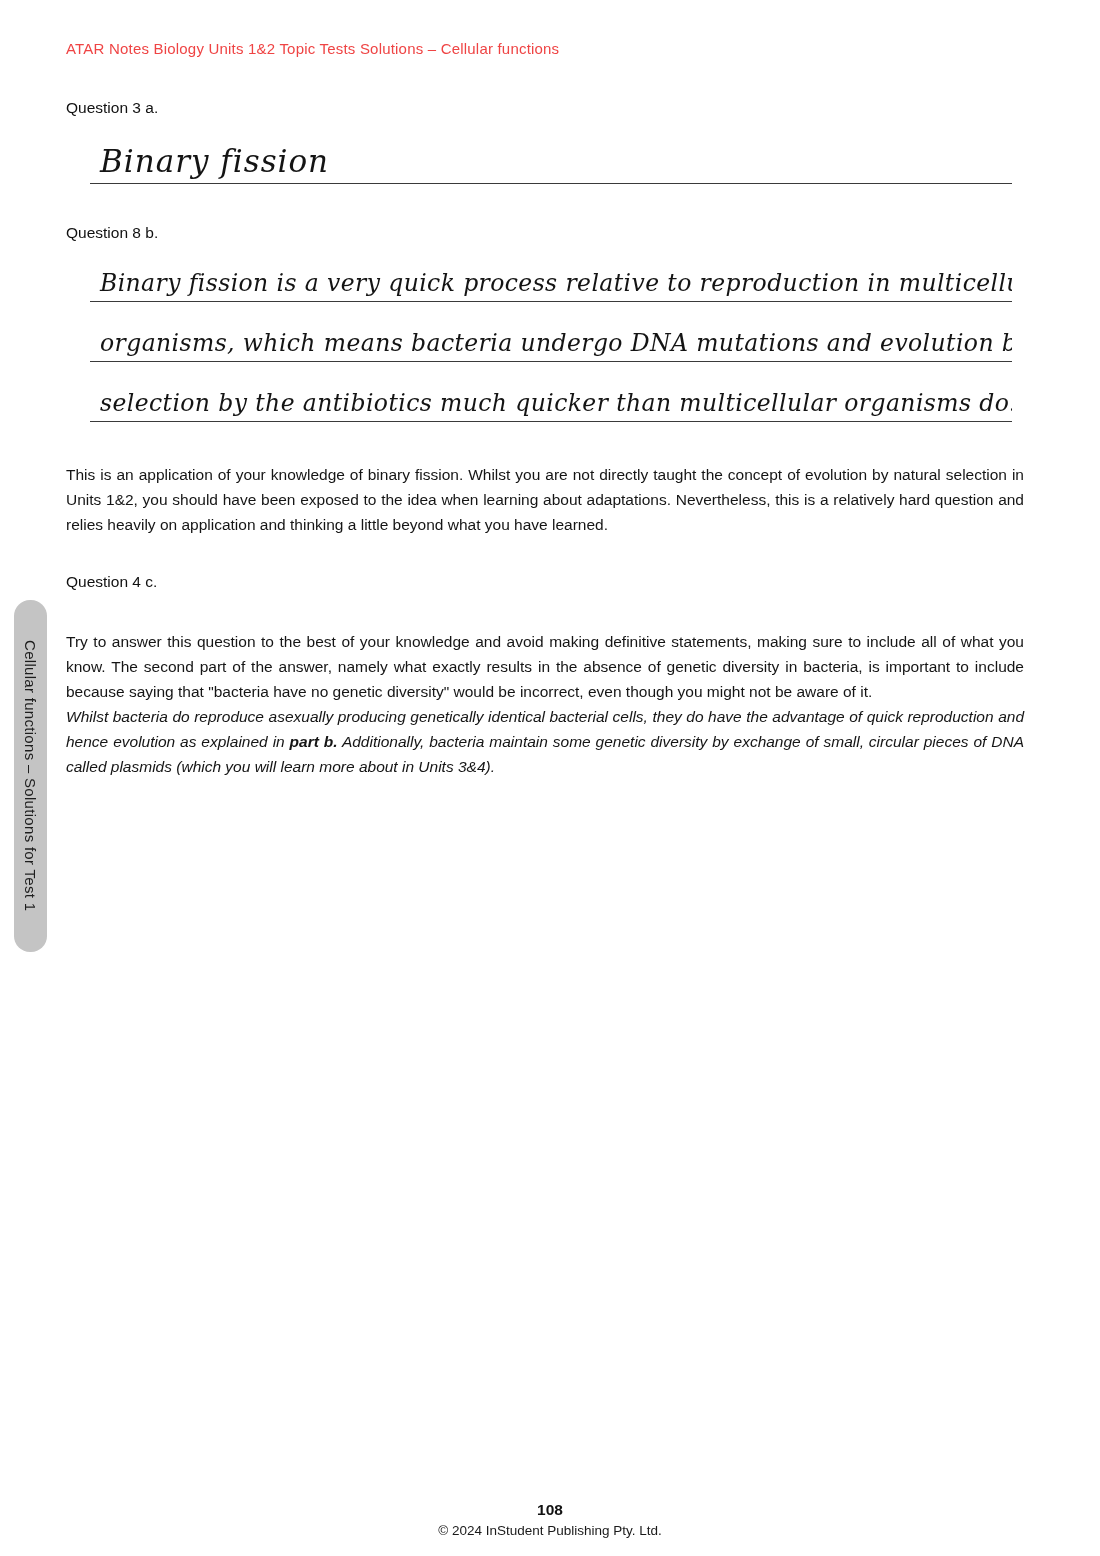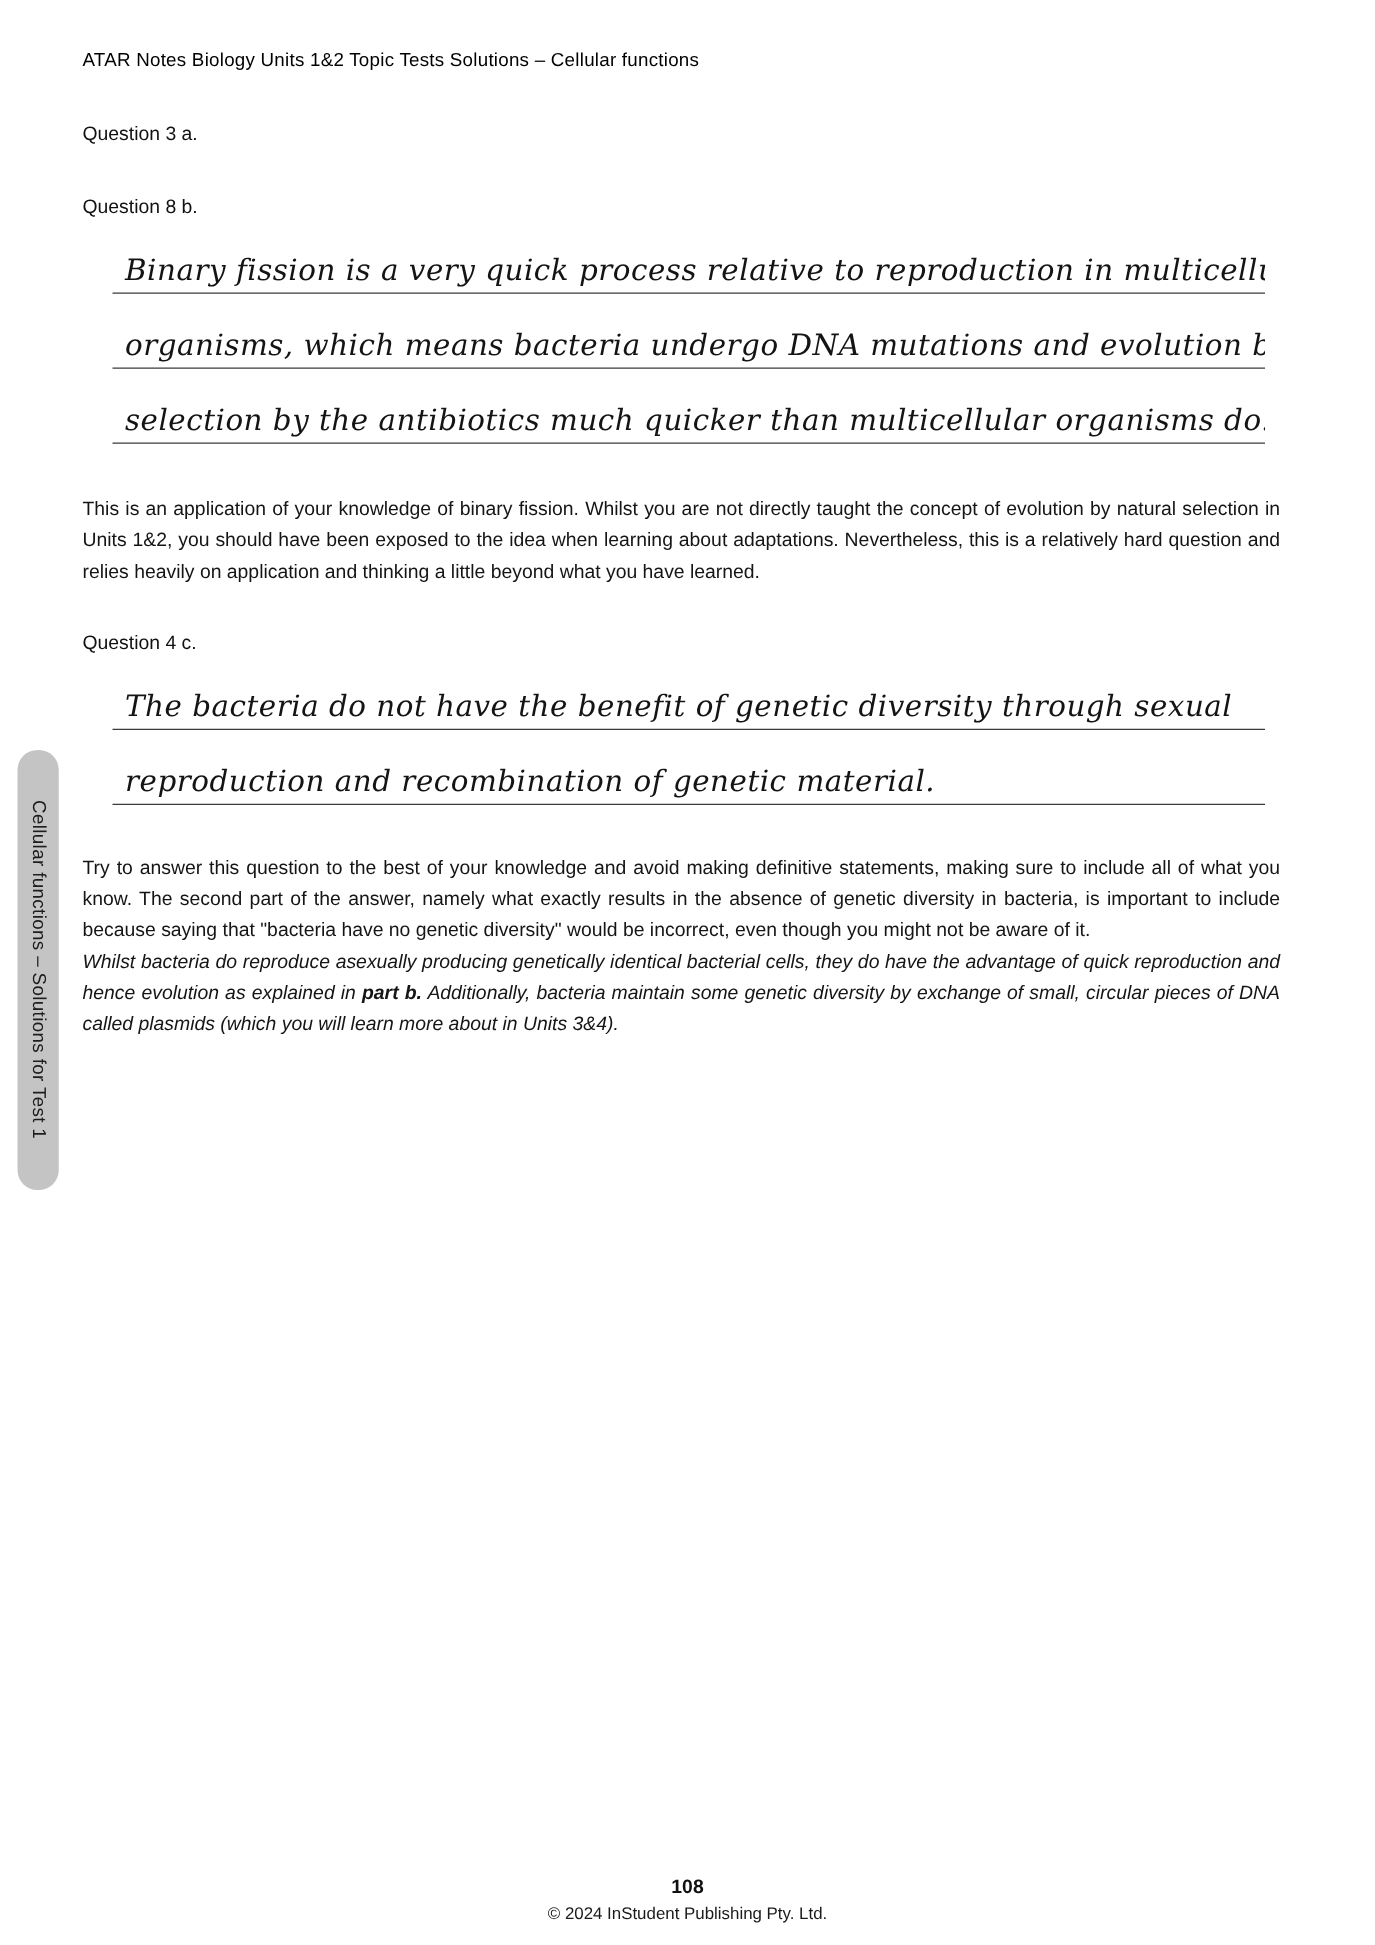--- a/index.html
+++ b/index.html
@@ -12,21 +12,21 @@
     overflow: hidden;
   }
   .content {
     position: absolute;
     left: 66px; right: 76px; top: 0;
   }
   .doc-header {
     margin-top: 40px;
     font-size: 15px;
     letter-spacing: 0.2px;
-    color: #000000;
+    color: #ef4444;
   }
   .q-label {
     font-weight: normal;
     font-size: 15.5px;
     color: #111;
   }
   .q-label.qa { margin-top: 42px; }
   .q-label.qb { margin-top: 40px; }
   .q-label.qc { margin-top: 36px; }
 
@@ -97,34 +97,33 @@
 </head>
 <body>
 
 <div class="side-tab">Cellular functions – Solutions for Test 1</div>
 
 <div class="content">
 
   <div class="doc-header">ATAR Notes Biology Units 1&amp;2 Topic Tests Solutions – Cellular functions</div>
 
   <div class="q-label qa">Question 3 a.</div>
+  <div class="answers">
+    <div class="answer-line hw-large">Binary fission</div>
+  </div>
 
   <div class="q-label qb">Question 8 b.</div>
   <div class="answers">
     <div class="answer-line hw">Binary fission is a very quick process relative to reproduction in multicellular</div>
     <div class="answer-line hw">organisms, which means bacteria undergo DNA mutations and evolution by</div>
     <div class="answer-line hw">selection by the antibiotics much quicker than multicellular organisms do.</div>
   </div>
   <p class="para" style="margin-top:40px;">This is an application of your knowledge of binary fission.  Whilst you are not directly taught the concept of evolution by natural selection in Units 1&amp;2, you should have been exposed to the idea when learning about adaptations.  Nevertheless, this is a relatively hard question and relies heavily on application and thinking a little beyond what you have learned.</p>
 
   <div class="q-label qc">Question 4 c.</div>
-  <div class="answers">
-    <div class="answer-line hw">The bacteria do not have the benefit of genetic diversity through sexual</div>
-    <div class="answer-line hw">reproduction and recombination of genetic material.</div>
-  </div>
   <p class="para" style="margin-top:38px;">Try to answer this question to the best of your knowledge and avoid making definitive statements, making sure to include all of what you know.  The second part of the answer, namely what exactly results in the absence of genetic diversity in bacteria, is important to include because saying that "bacteria have no genetic diversity" would be incorrect, even though you might not be aware of it.</p>
   <p class="para tight"><span>Whilst bacteria do reproduce asexually producing genetically identical bacterial cells, they do have the advantage of quick reproduction and hence evolution as explained in </span><span class="bold">part b.</span><span> Additionally, bacteria maintain some genetic diversity by exchange of small, circular pieces of DNA called plasmids (which you will learn more about in Units 3&amp;4).</span></p>
 
 </div>
 
 <div class="footer">
   <div class="page-num">108</div>
   <div class="copyright">© 2024 InStudent Publishing Pty. Ltd.</div>
 </div>
 

